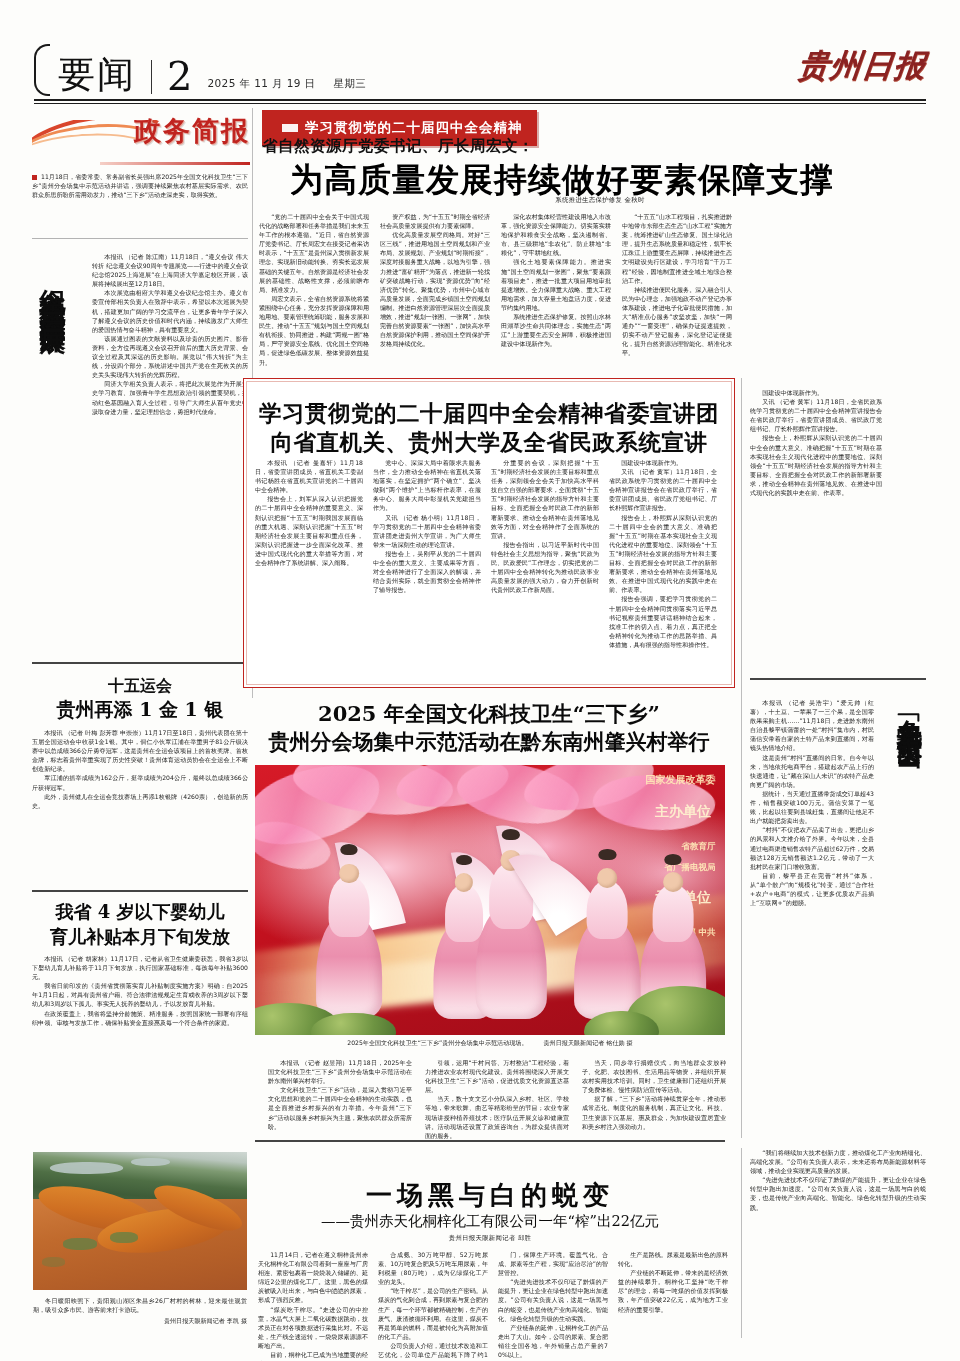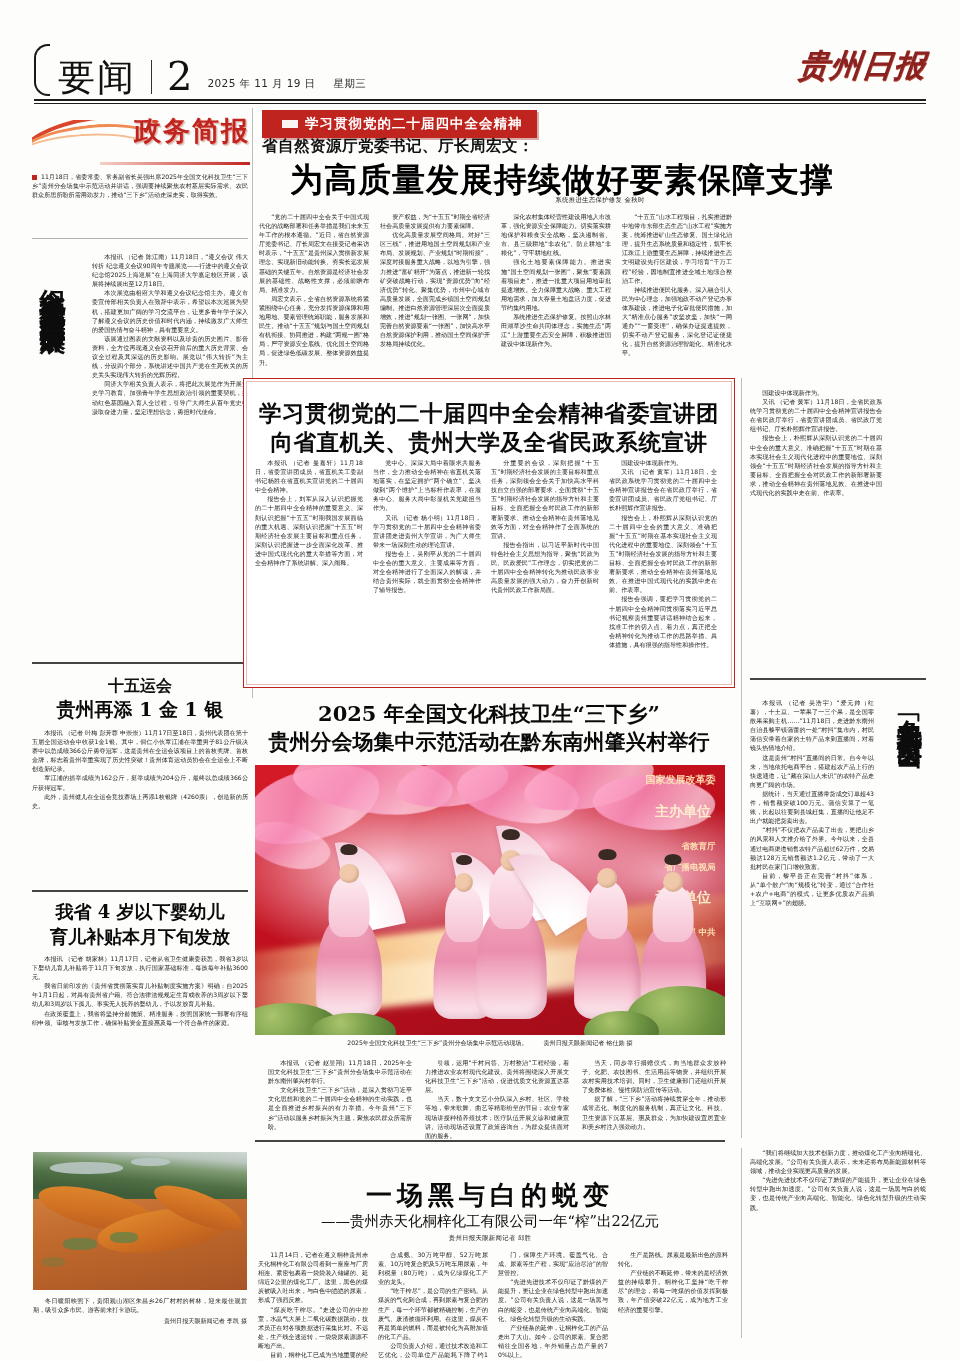--- a/index.html
+++ b/index.html
@@ -9,21 +9,21 @@
     position:relative;width:960px;height:1361px;margin:0 auto;background:#fdfdfb;
     overflow:hidden;box-sizing:border-box;
   }
   
   .masthead{position:absolute;left:0;top:0;width:960px;height:100px;}
   .mh-flag{position:absolute;left:34px;top:44px;display:flex;align-items:flex-end;gap:6px;}
   .mh-hook{
     width:14px;height:48px;border-left:2px solid #1a1a1a;border-top:2px solid #1a1a1a;
     border-bottom:2px solid #1a1a1a;border-radius:14px 0 0 14px;margin-right:2px;
   }
-  .mh-title{font-family:Liberation Serif, serif;font-size:37px;font-weight:400;letter-spacing:2px;color:#111;line-height:1;margin-top:6px;}
+  .mh-title{font-family:Liberation Mono, monospace;font-size:37px;font-weight:400;letter-spacing:2px;color:#111;line-height:1;margin-top:6px;}
   .mh-sep{width:1px;height:34px;background:#333;margin:0 9px 2px 9px;}
   .mh-num{font-family:"DejaVu Serif","Liberation Serif",serif;font-size:40px;color:#111;line-height:1;font-weight:300;}
   .mh-date{font-size:10.5px;color:#2a2a2a;margin:0 0 5px 9px;letter-spacing:.4px;}
   .mh-week{font-size:10.5px;color:#2a2a2a;margin:0 0 5px 12px;letter-spacing:.4px;}
   .mh-brand{
     position:absolute;right:34px;top:40px;width:175px;height:52px;
     display:flex;align-items:center;justify-content:flex-end;
   }
   .mh-brand span{
     font-family:"DejaVu Serif","Liberation Serif",serif;font-size:31px;font-weight:700;
@@ -263,21 +263,21 @@
       <div class="patch" style="left:14%;top:62%;width:16%;height:9%;"></div>
       <div class="patch" style="left:36%;top:58%;width:13%;height:8%;"></div>
       <div class="patch" style="left:4%;top:76%;width:11%;height:7%;opacity:.5;"></div>
     </div>
   </div>
   <div class="cap" style="left:33px;top:1296px;width:214px;">
     <span style="display:block;text-indent:12px;">冬日暖阳映照下，贵阳观山湖区朱昌乡26厂村村的树林，迎来最佳观赏期，吸引众多市民、游客前来打卡游玩。</span>
     <span style="display:block;text-align:right;margin-top:2px;">贵州日报天眼新闻记者 李凯 摄</span>
   </div>
 
-  <div class="redbanner" style="left:262px;top:110px;height:28px;padding:0 14px 0 20px;font-size:13.5px;justify-content:flex-end;">
+  <div class="redbanner" style="left:262px;top:110px;height:36px;padding:0 14px 0 20px;font-size:13.5px;justify-content:flex-end;">
     <span class="tick"></span>
     <span>学习贯彻党的二十届四中全会精神</span>
   </div>
 
   <div class="kicker" style="position:absolute;left:262px;top:136px;font-size:15.5px;letter-spacing:.5px;">省自然资源厅党委书记、厅长周宏文：</div>
 
   <div class="bighead" style="position:absolute;left:290px;top:158px;font-size:33px;">为高质量发展持续做好要素保障支撑</div>
 
   <div class="byline" style="position:absolute;left:480px;top:196px;width:240px;">系统推进生态保护修复 金秋时</div>
 

